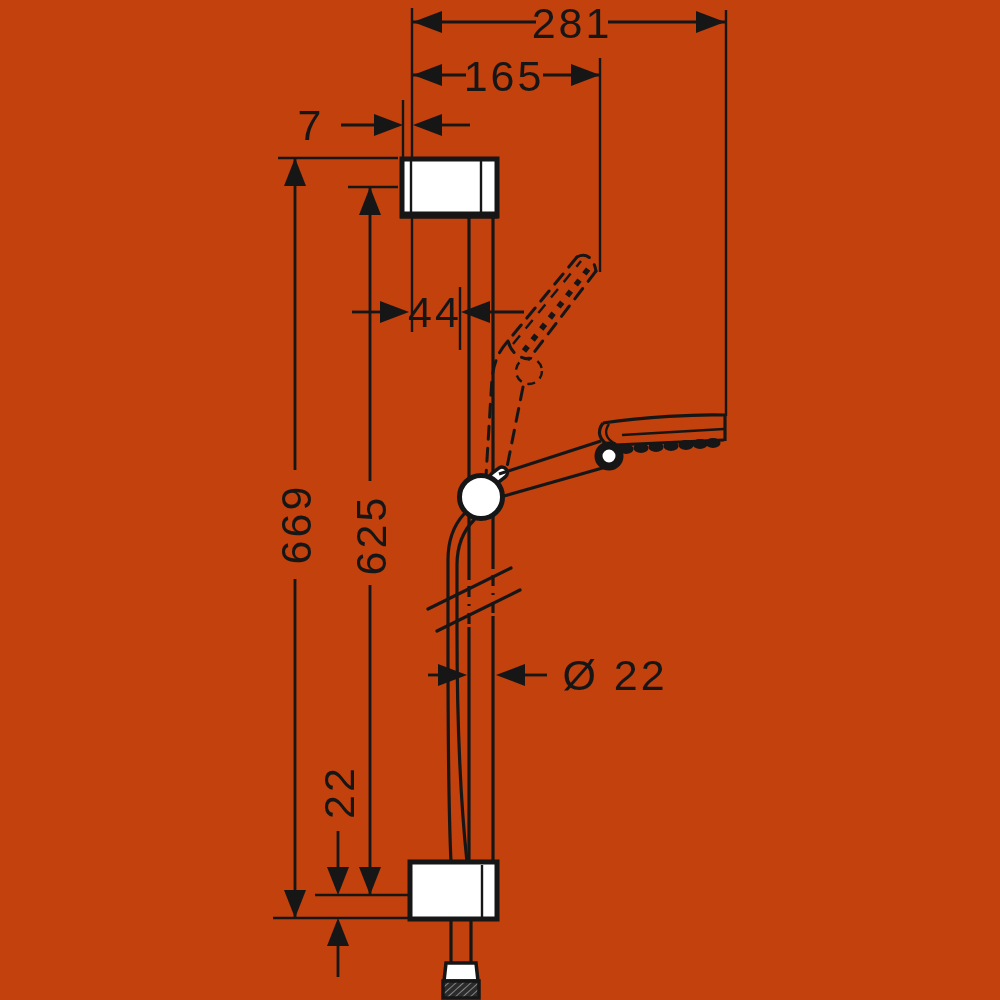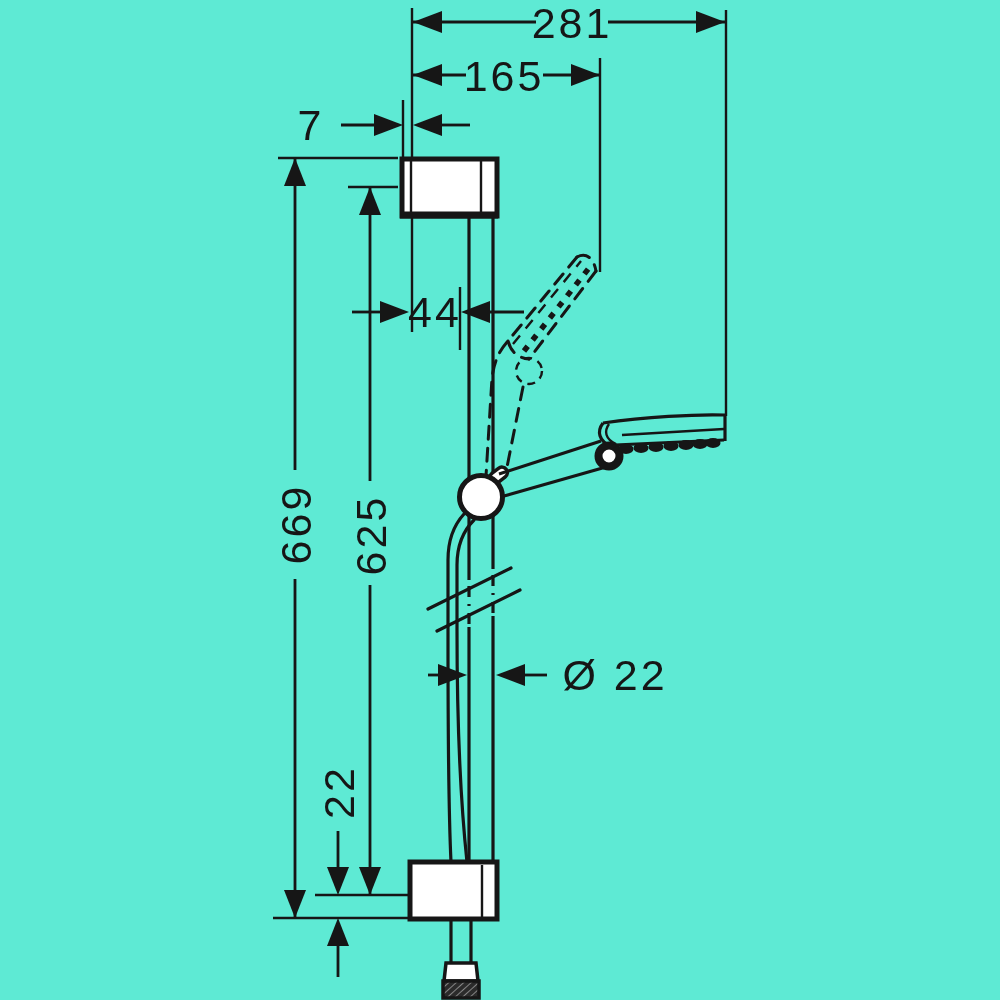--- a/index.html
+++ b/index.html
@@ -6,21 +6,21 @@
     margin: 0;
     padding: 0;
     background: #ffffff;
     width: 1000px;
     height: 1000px;
     overflow: hidden;
   }
   .drawing-wrap {
     width: 1000px;
     height: 1000px;
-    background: #5eead4;
+    background: #c2410c;
   }
   svg {
     display: block;
     font-family: "Liberation Sans", sans-serif;
   }
   .dim-text {
     font-size: 43px;
     letter-spacing: 3px;
     fill: #161616;
     font-weight: 400;

